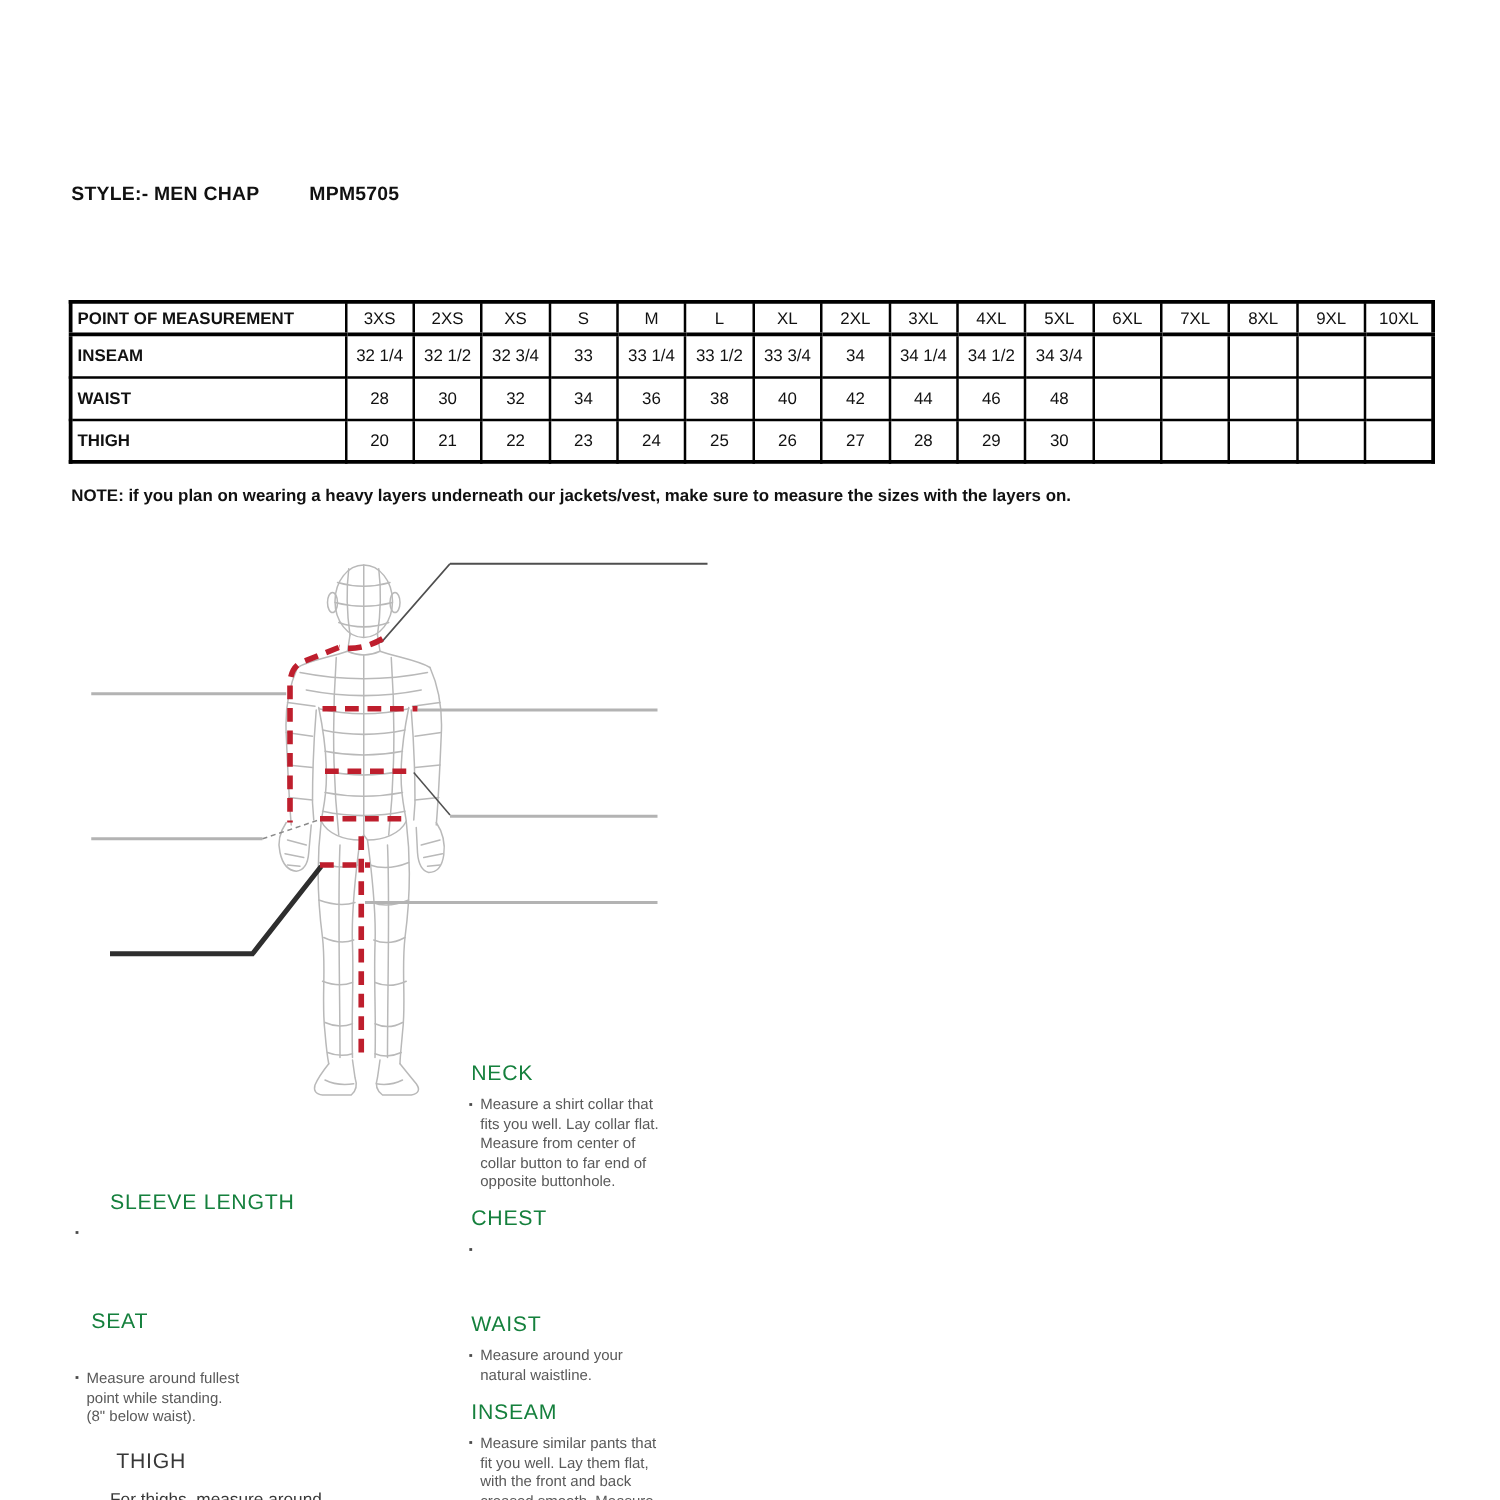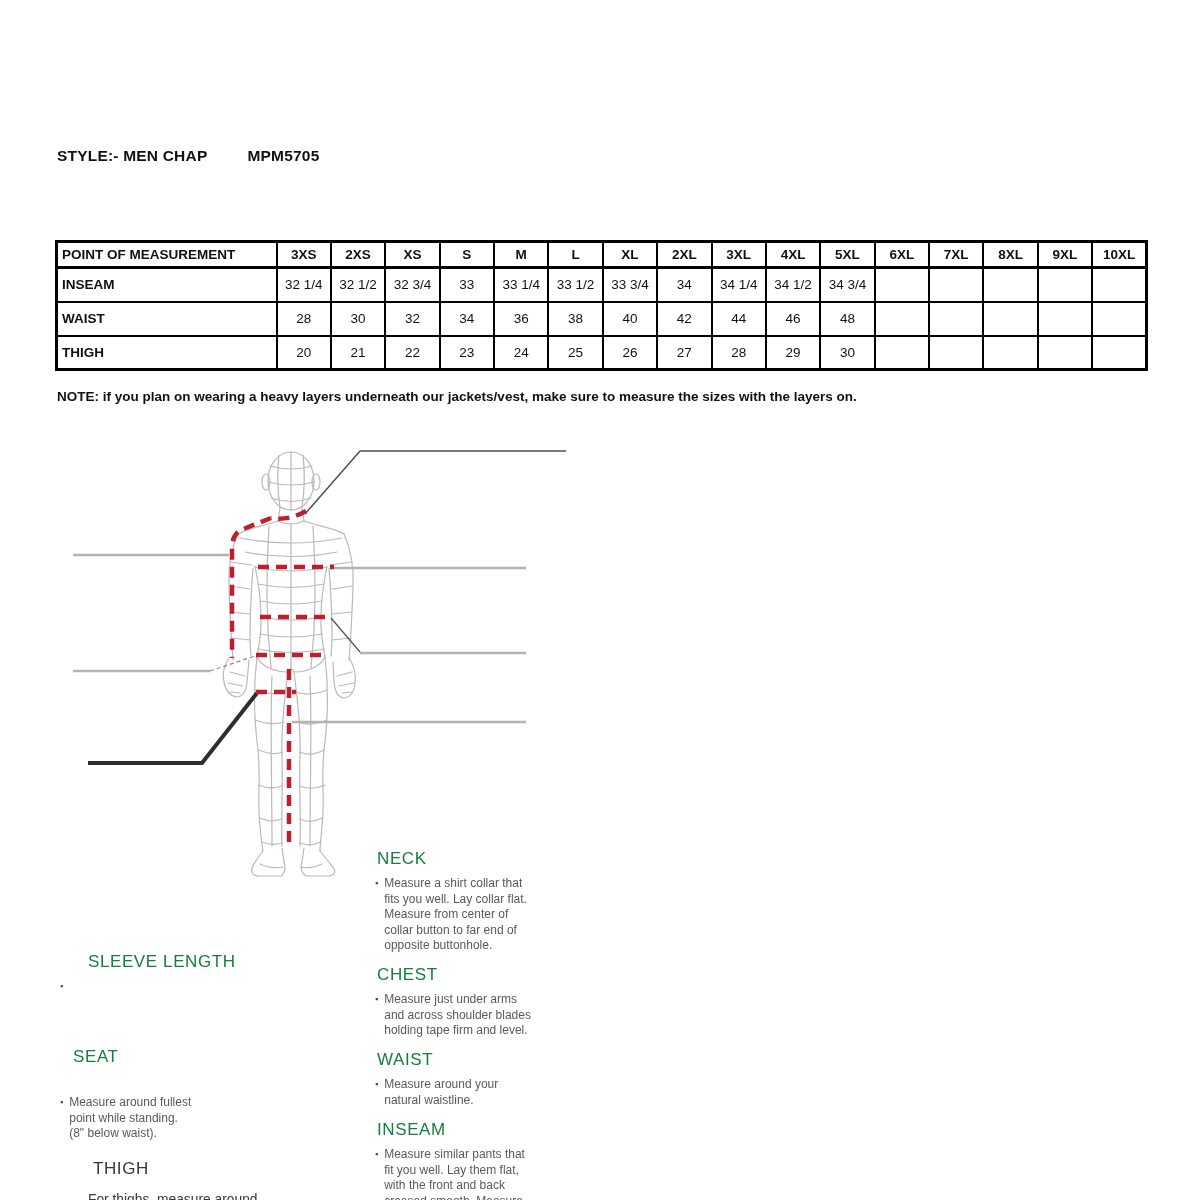--- a/index.html
+++ b/index.html
@@ -12,21 +12,21 @@
                letter-spacing:0.2px; color:#111; }
   .doc-title .code { margin-left:40px; }
 
   
   table.size-table { position:absolute; left:55px; top:240px; width:1090px;
                      border-collapse:collapse; table-layout:fixed; border:3px solid #000; }
   table.size-table th, table.size-table td {
     border:2px solid #000; font-size:13.5px; text-align:center; vertical-align:middle;
     padding:0; overflow:hidden; white-space:nowrap; color:#111;
   }
-  table.size-table thead th { height:26px; font-weight:bold; border-bottom:3px solid #000; }
+  table.size-table thead th { height:26px; font-weight:normal; border-bottom:3px solid #000; }
   table.size-table tbody tr { height:34px; }
   table.size-table .label-cell { text-align:left; padding-left:4px; font-weight:bold; }
   table.size-table tbody td { font-weight:normal;margin-left:44px; }
 
   
   .note { position:absolute; left:57px; top:389px; font-size:13.5px; font-weight:bold; color:#111; }
 
   
   #diagram { position:absolute; left:0; top:420px; width:620px; height:480px; }
   #diagram svg { position:absolute; left:0; top:0; }
@@ -297,23 +297,20 @@
     <div class="sec-text" id="txt-neck">
       <span class="bullet">▪</span>
       <span class="txt">Measure a shirt collar that
 fits you well. Lay collar flat.
 Measure from center of
 collar button to far end of
 opposite buttonhole.</span>
     </div>
     <div class="sec-text" id="txt-chest">
       <span class="bullet">▪</span>
-      <span class="txt">Measure just under arms
-and across shoulder blades
-holding tape firm and level.</span>
     </div>
     <div class="sec-text" id="txt-waist">
       <span class="bullet">▪</span>
       <span class="txt">Measure around your
 natural waistline.</span>
     </div>
     <div class="sec-text" id="txt-inseam">
       <span class="bullet">▪</span>
       <span class="txt">Measure similar pants that
 fit you well. Lay them flat,

